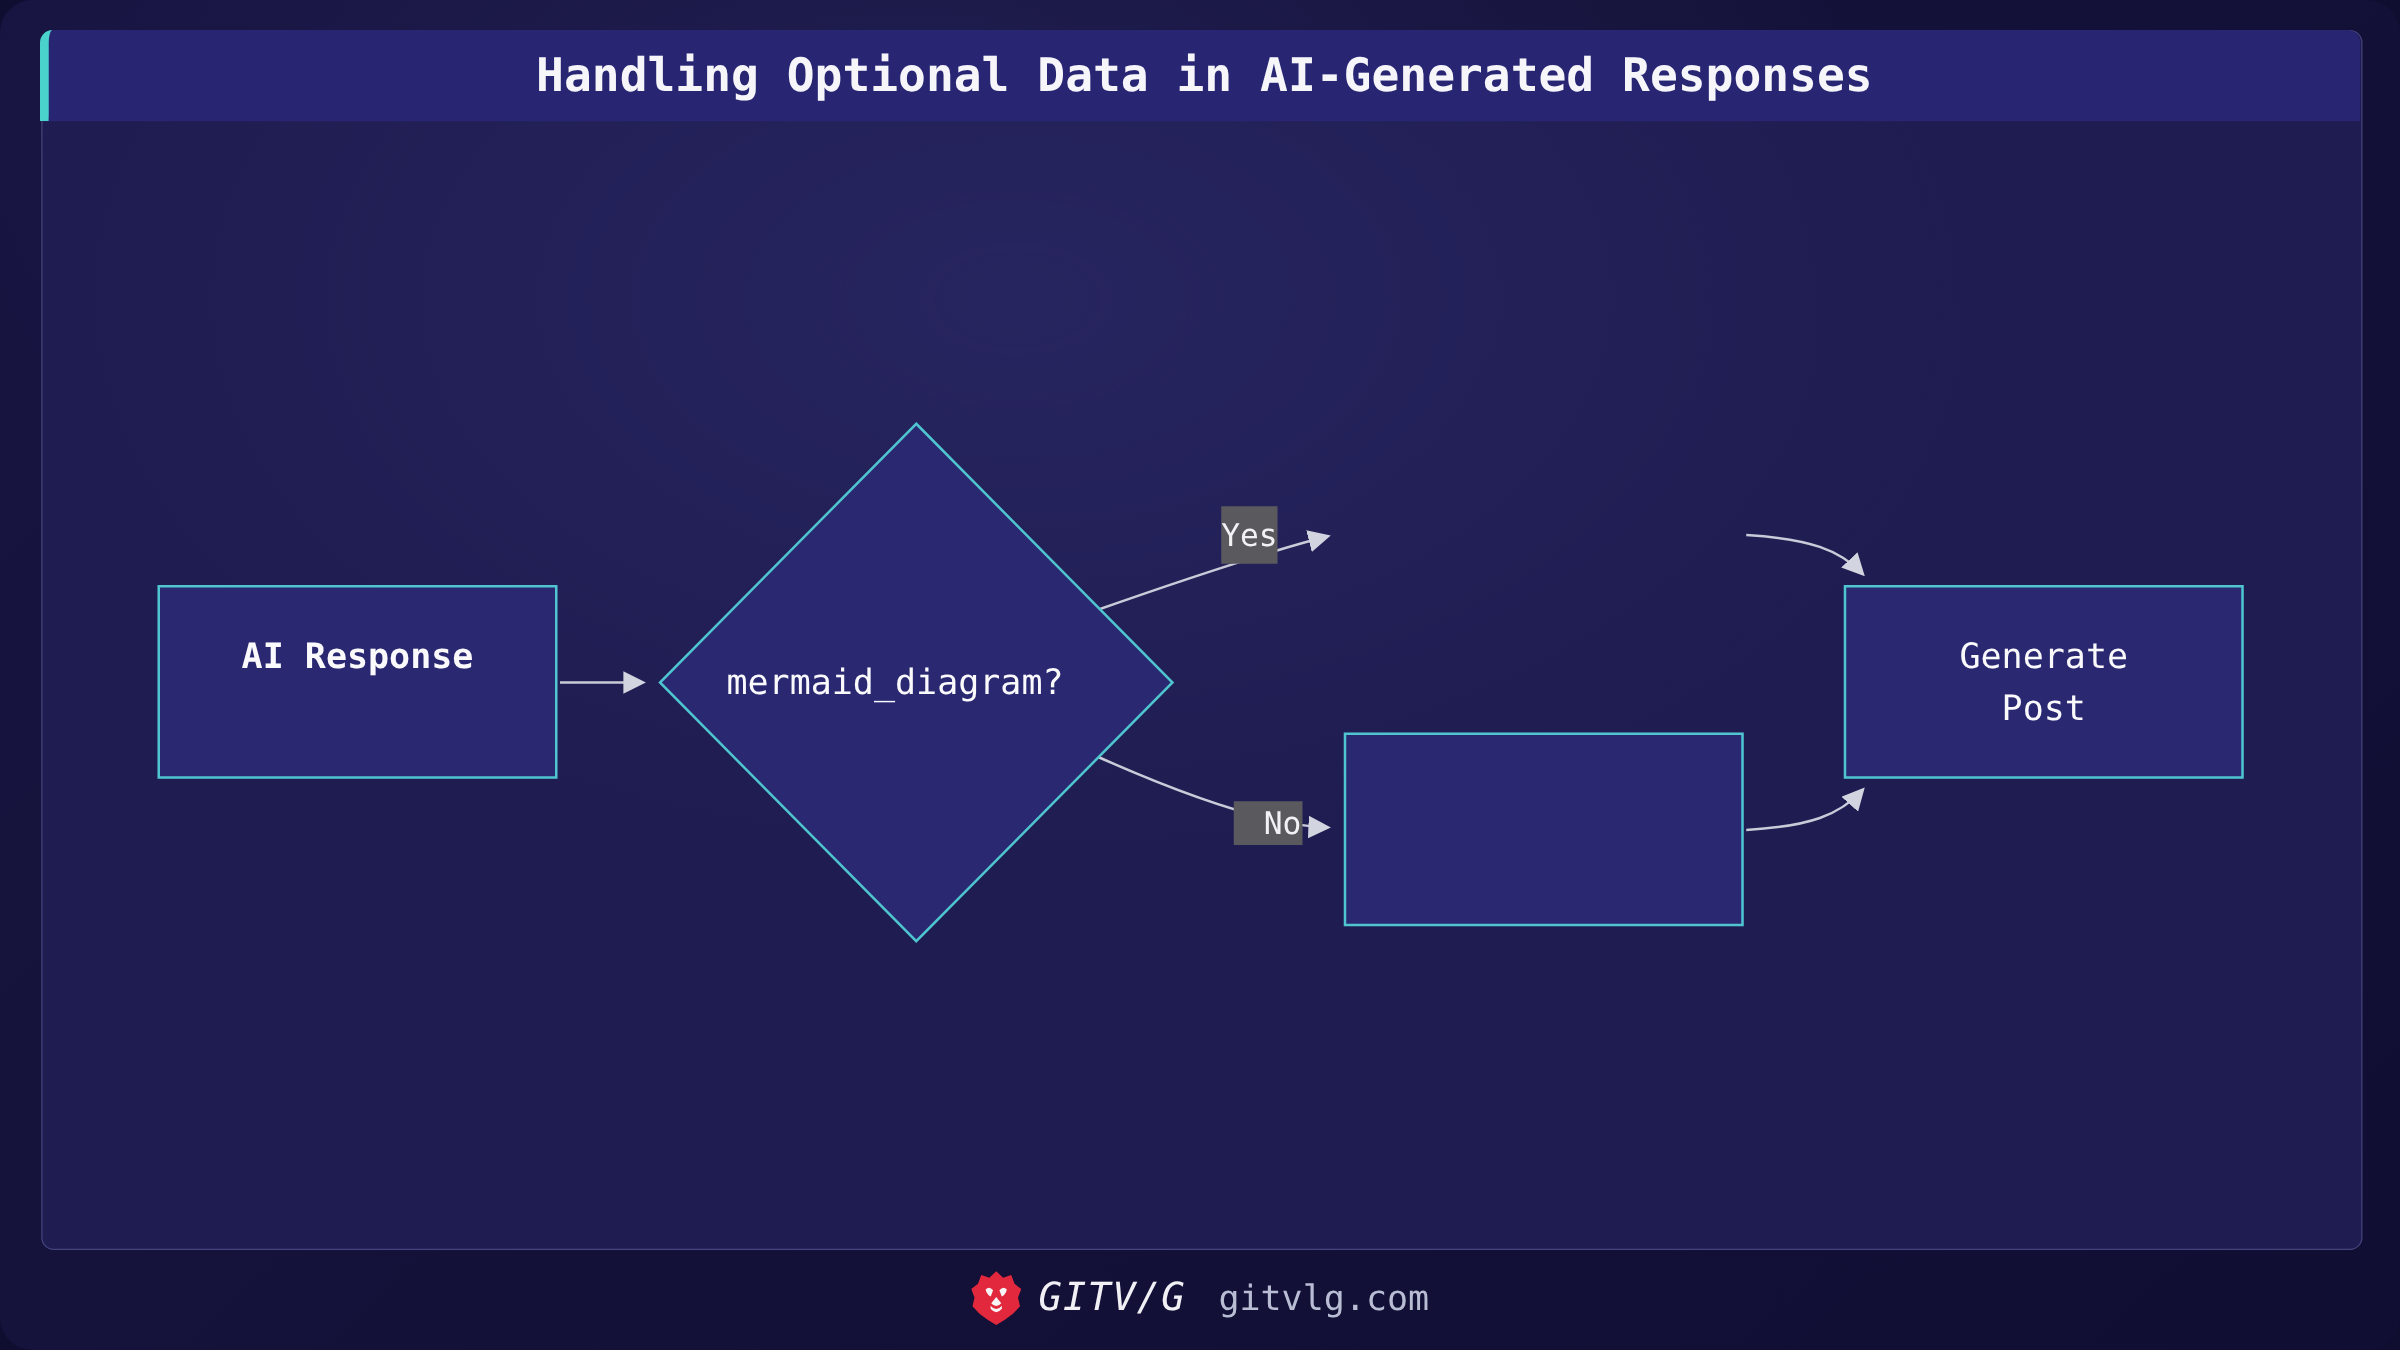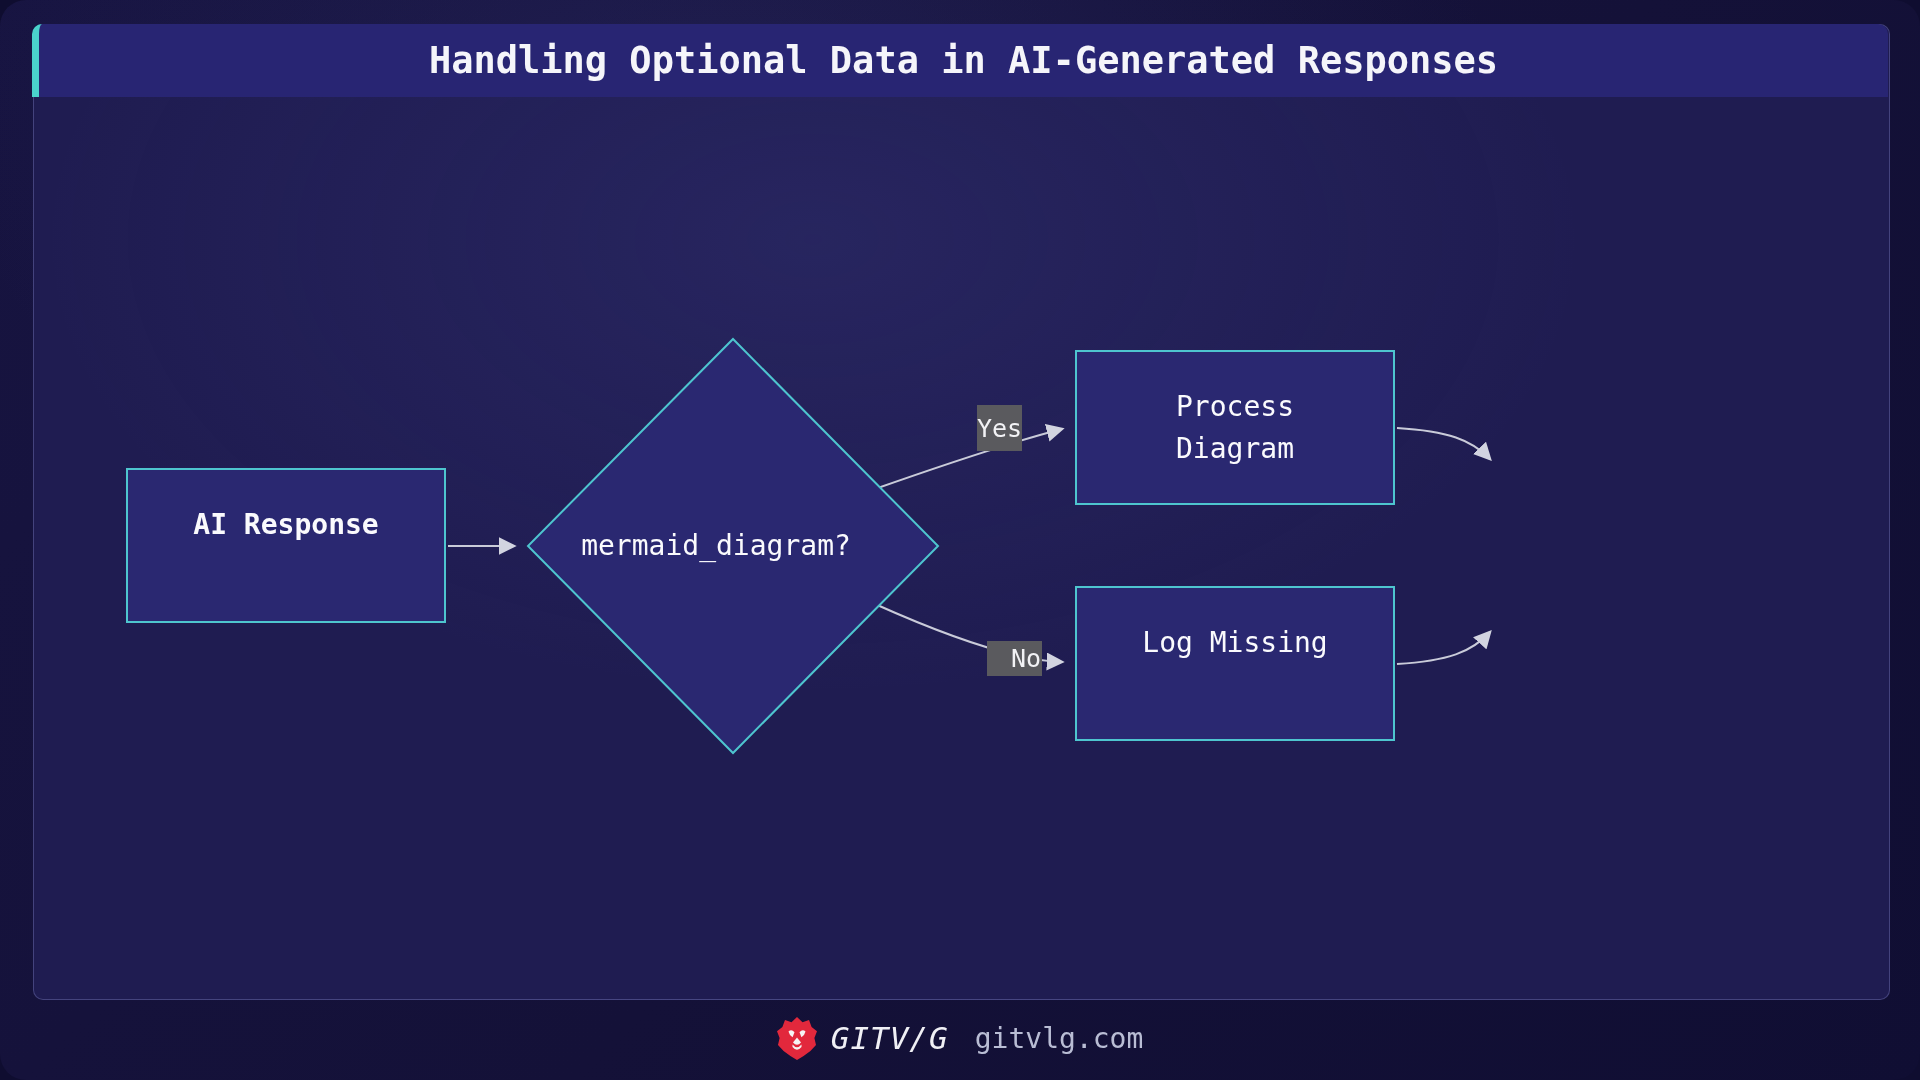--- a/index.html
+++ b/index.html
@@ -95,30 +95,29 @@
     <polygon points="733,339 938,546 733,753 528,546" stroke="#4ec5cf" stroke-width="2" fill="#2a2871"></polygon>
   </svg>
 
   <div class="node" style="left:126px;top:468px;font-weight:bold;">
     <div class="node-line">AI Response</div>
     <div class="node-line"></div>
   </div>
 
   <div class="diamond-label">mermaid_diagram?</div>
 
-  <div class="node" style="left:1075px;top:350px;">
-    <div class="node-line">Process</div>
-    <div class="node-line">Diagram</div>
-  </div>
 
   <div class="node" style="left:1075px;top:586px;">
-    <div class="node-line">Log Missing</div>
     <div class="node-line"></div>
   </div>
 
+  <div class="node" style="left:1475px;top:468px;">
+    <div class="node-line">Generate</div>
+    <div class="node-line">Post</div>
+  </div>
 
   <div class="edge-label" id="label-yes">Yes</div>
   <div class="edge-label" id="label-no">No</div>
 
   <div class="footer">
     <svg class="lion" viewBox="0 0 40 44">
       <path d="M20 1 L25.5 6.2 L32 4 L34.6 11 L40 15.2 L37.4 22 L39 29 L33.4 35 L26.6 40 L20 44 L13.4 40 L6.6 35 L1 29 L2.6 22 L0 15.2 L5.4 11 L8 4 L14.5 6.2 Z" fill="#e2283c"></path>
       <path d="M11.5 15.5 Q14.5 12.5 17.5 16.2 L15.6 21.2 Q12.4 19.6 11.5 15.5 Z" fill="#f6f4f4"></path>
       <path d="M28.5 15.5 Q25.5 12.5 22.5 16.2 L24.4 21.2 Q27.6 19.6 28.5 15.5 Z" fill="#f6f4f4"></path>
       <path d="M20 21.5 L24 26.5 Q20 31 16 26.5 Z" fill="#f6f4f4"></path>

